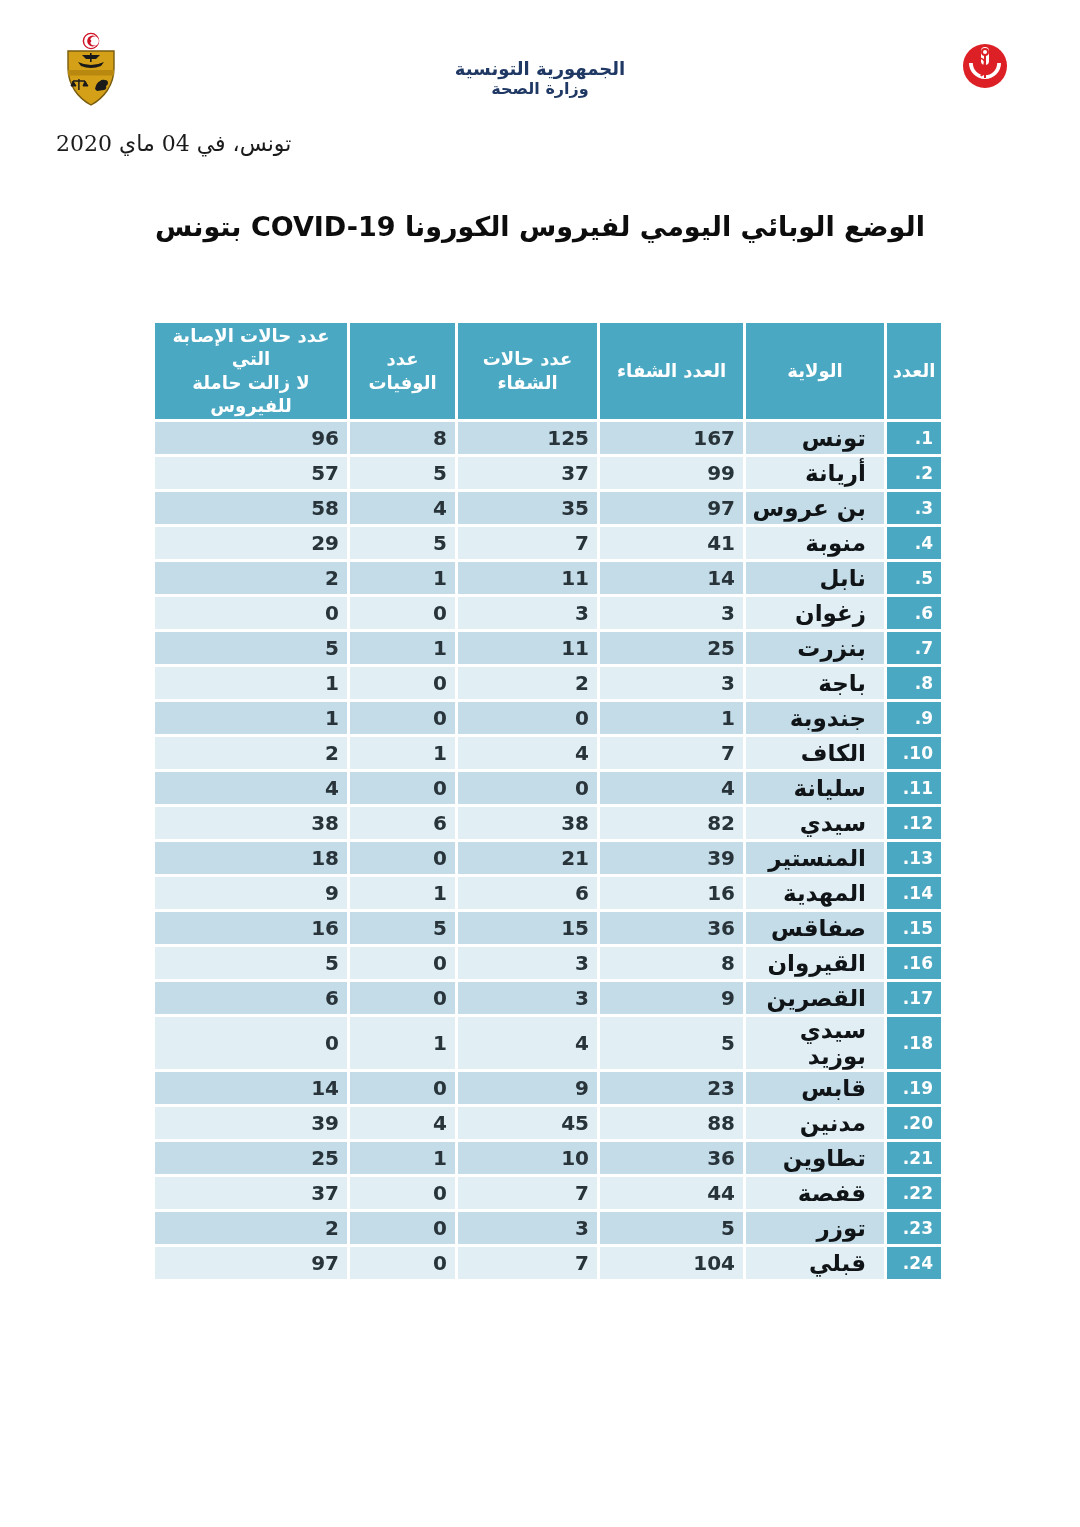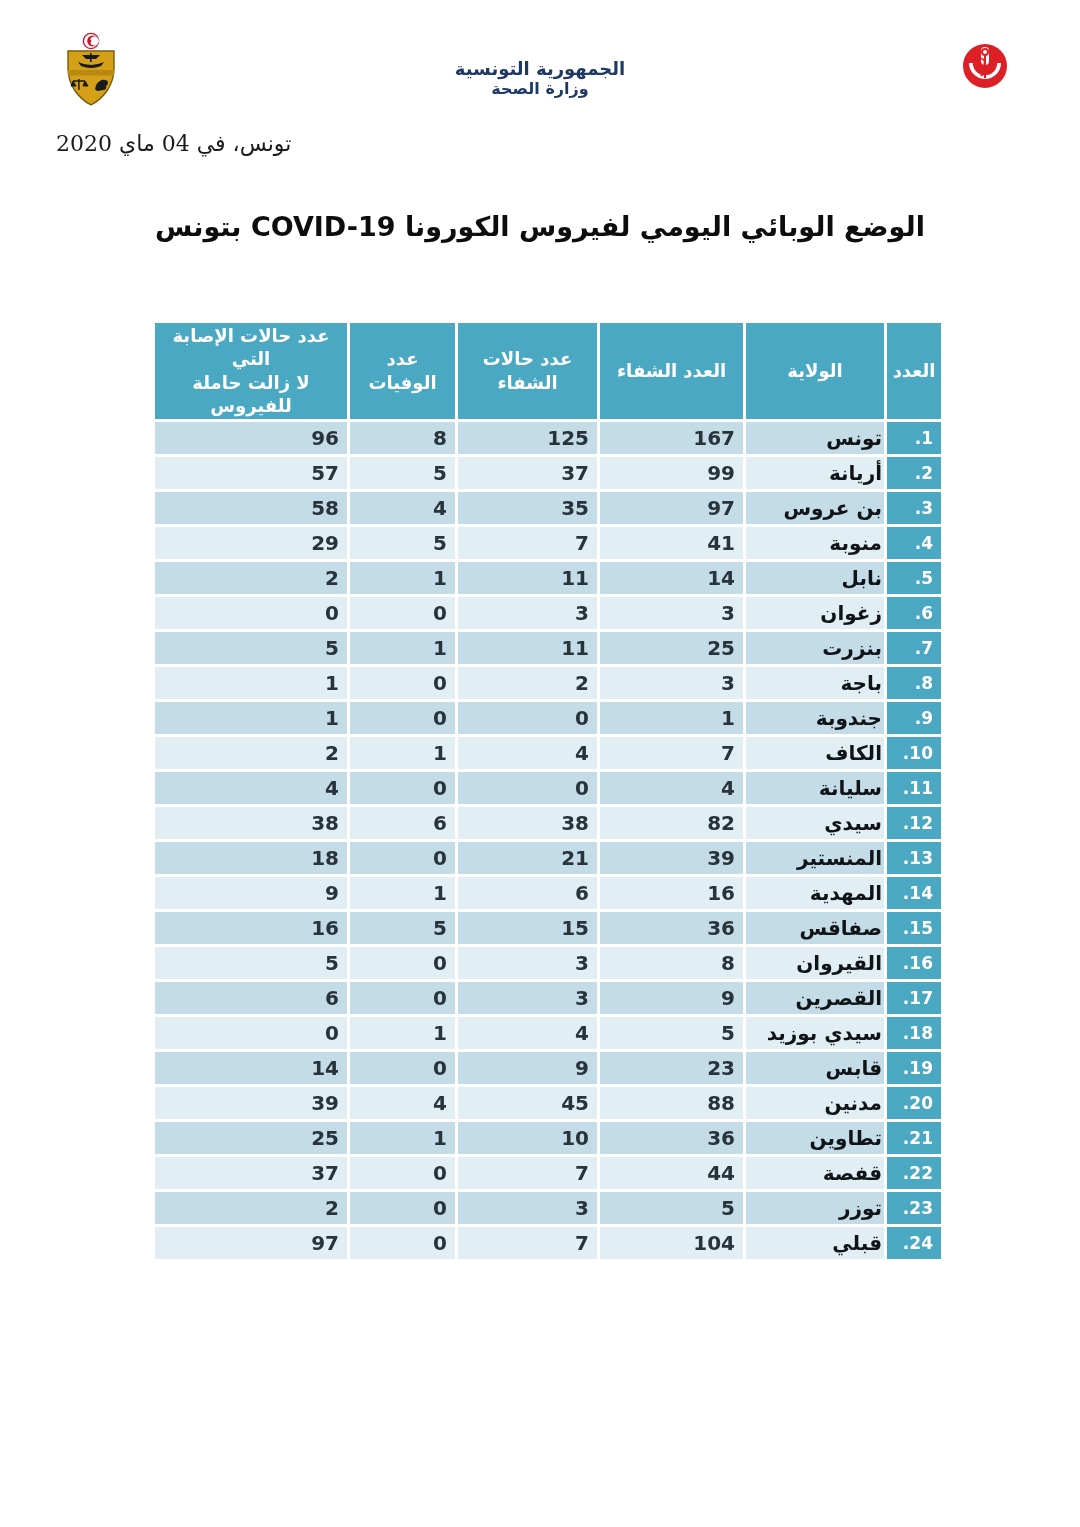--- a/index.html
+++ b/index.html
@@ -30,21 +30,21 @@
     text-align:center; vertical-align:middle; height:63px; line-height:1.3;
     padding:1px 4px;
   }
   table.covid td {
     height:32px; vertical-align:middle; text-align:right;
     font-size:20px; font-weight:700; color:#28333a; padding:0 8px 0 4px;
   }
   tbody tr:nth-child(odd)  td { background:#C3DCE7; }
   tbody tr:nth-child(even) td { background:#E1EFF5; }
   table.covid td.idx { background:#4AA8C2 !important; color:#ffffff; font-size:17px; padding-left:10px; }
-  table.covid td.gov { font-size:20px; color:#101417; padding-right:2px; }
+  table.covid td.gov { font-size:23px; color:#101417; padding-right:18px; }
   .th-2line span { display:block; }
 </style>
 </head>
 <body>
 
 <div class="page">
 
   <svg class="coat" viewBox="0 0 54 76" aria-hidden="true">
 
     <circle cx="27" cy="9" r="7.6" fill="#ffffff" stroke="#CE1126" stroke-width="1.4"></circle>

